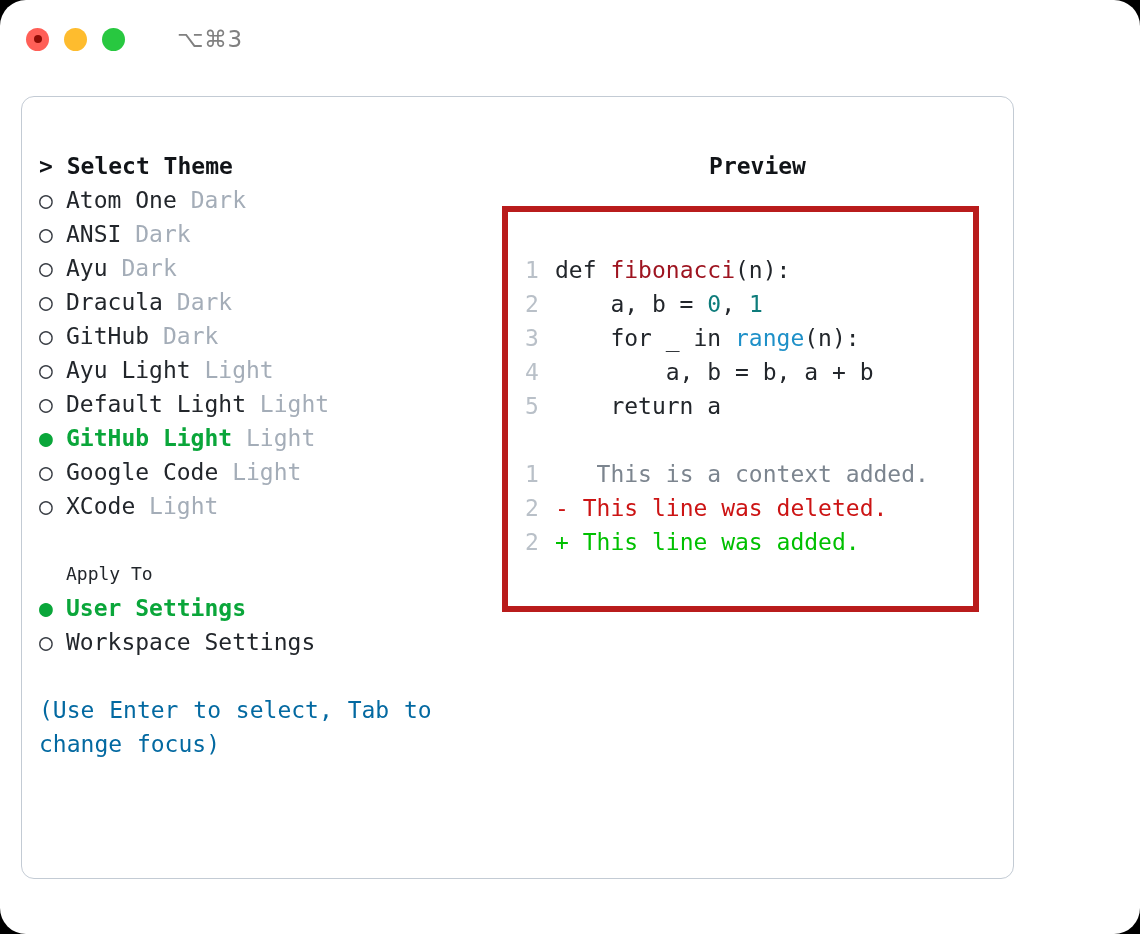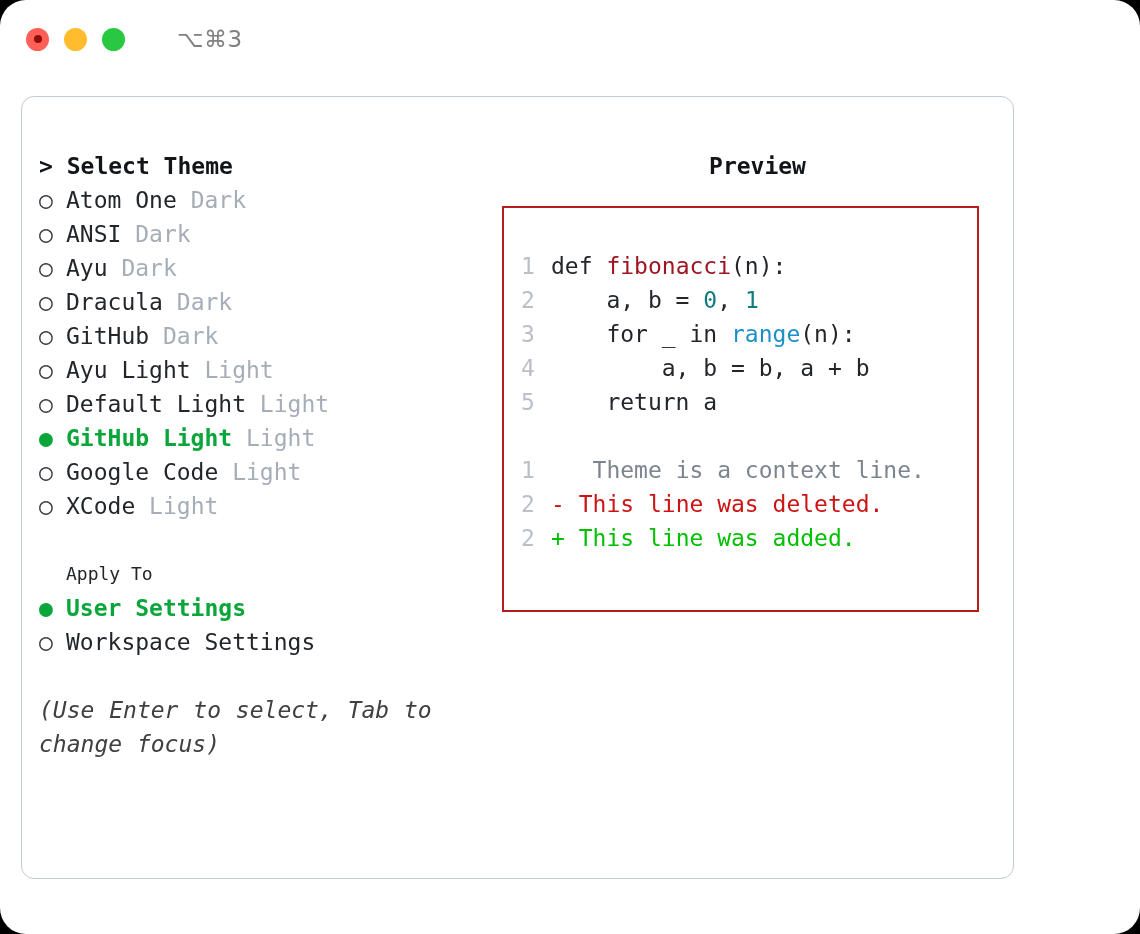--- a/index.html
+++ b/index.html
@@ -127,45 +127,44 @@
     line-height: 34px;
     height: 34px;
     white-space: pre;
     color: #22262b;
     padding-left: 27px;
   }
 
   .help {
     font-size: 23px;
     line-height: 34px;
-    color: #404040;
+    color: #0369a1;
     width: 410px;
     word-spacing: 1px;
-    font-style: italic;
   }
 
   
   .right-col {
     flex: 1;
     padding: 52px 0 0 0;
     box-sizing: border-box;
   }
   .preview-title {
     font-size: 23px;
     line-height: 34px;
     font-weight: bold;
     color: #111418;
     margin-left: 0;
     text-align: center;
   }
   .preview-box {
     margin-top: 23px;
     width: 477px;
     height: 406px;
-    border: 2px solid #b91c1c;
+    border: 6px solid #b91c1c;
     box-sizing: border-box;
     background: #ffffff;
     padding: 41px 0 0 0;
   }
   .code-line {
     font-size: 23px;
     line-height: 34px;
     height: 34px;
     white-space: pre;
     color: #22262b;
@@ -234,21 +233,21 @@
         <div class="preview-box">
           <div id="code-block">
               <div class="code-line"><span class="gutter">1</span><span class="tok-plain">def </span><span class="tok-fn">fibonacci</span><span class="tok-plain">(n):</span></div>
               <div class="code-line"><span class="gutter">2</span><span class="tok-plain">    a, b = </span><span class="tok-num">0</span><span class="tok-plain">, </span><span class="tok-num">1</span></div>
               <div class="code-line"><span class="gutter">3</span><span class="tok-plain">    for _ in </span><span class="tok-call">range</span><span class="tok-plain">(n):</span></div>
               <div class="code-line"><span class="gutter">4</span><span class="tok-plain">        a, b = b, a + b</span></div>
               <div class="code-line"><span class="gutter">5</span><span class="tok-plain">    return a</span></div>
             </div>
           <div class="diff-gap"></div>
           <div id="diff-block">
-              <div class="code-line"><span class="gutter">1</span><span class="diff-ctx"> </span><span class="diff-ctx">  Theme is a context line.</span></div>
+              <div class="code-line"><span class="gutter">1</span><span class="diff-ctx"> </span><span class="diff-ctx">  This is a context added.</span></div>
               <div class="code-line"><span class="gutter">2</span><span class="diff-del">-</span><span class="diff-del"> This line was deleted.</span></div>
               <div class="code-line"><span class="gutter">2</span><span class="diff-add">+</span><span class="diff-add"> This line was added.</span></div>
             </div>
         </div>
       </div>
 
     </div>
   </div>
 </div>
 

